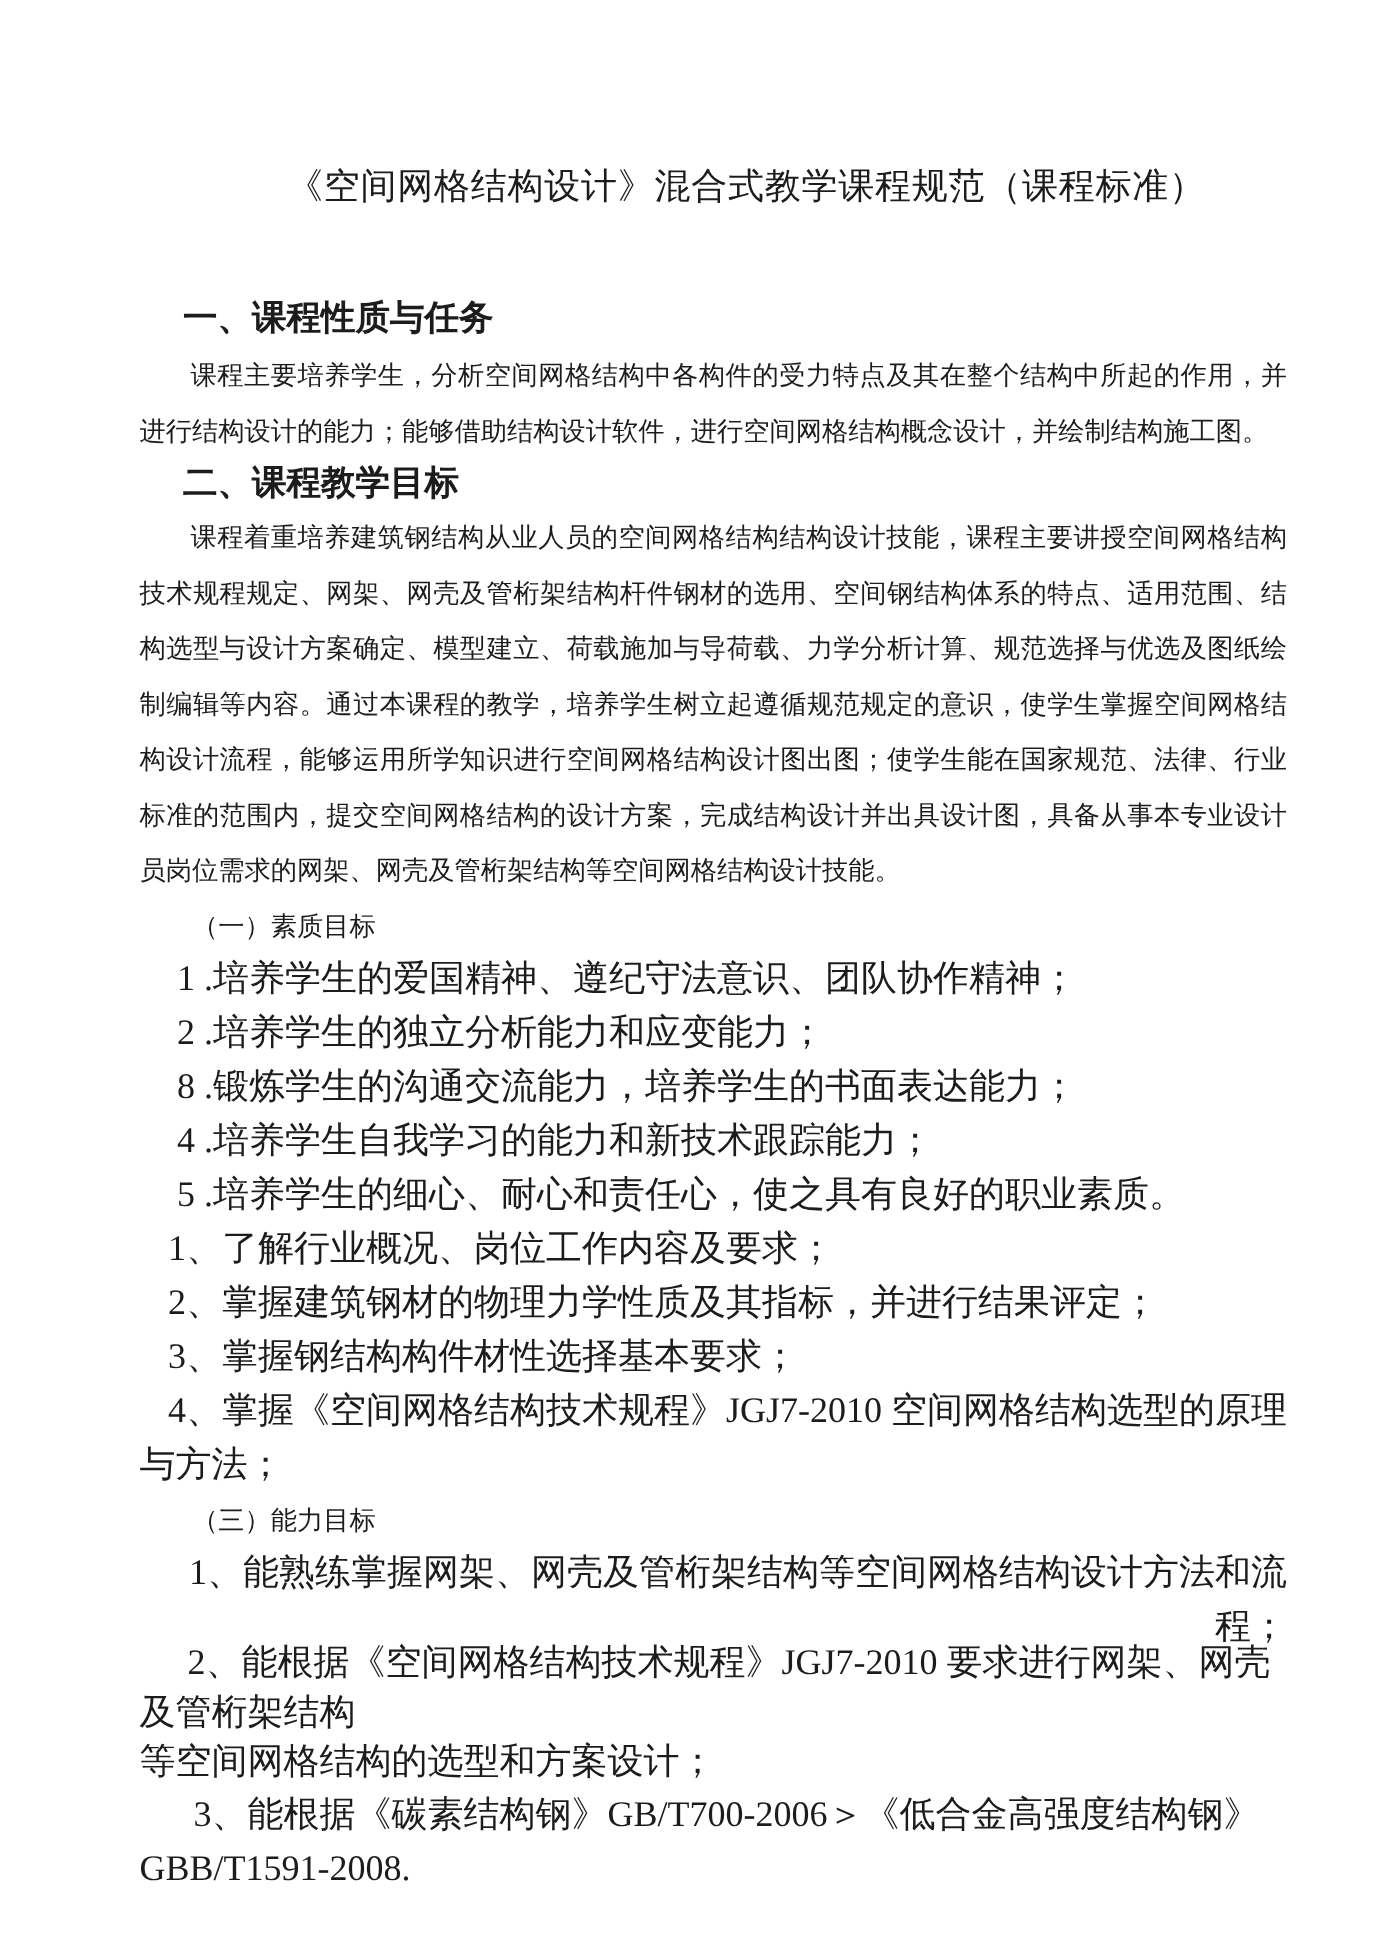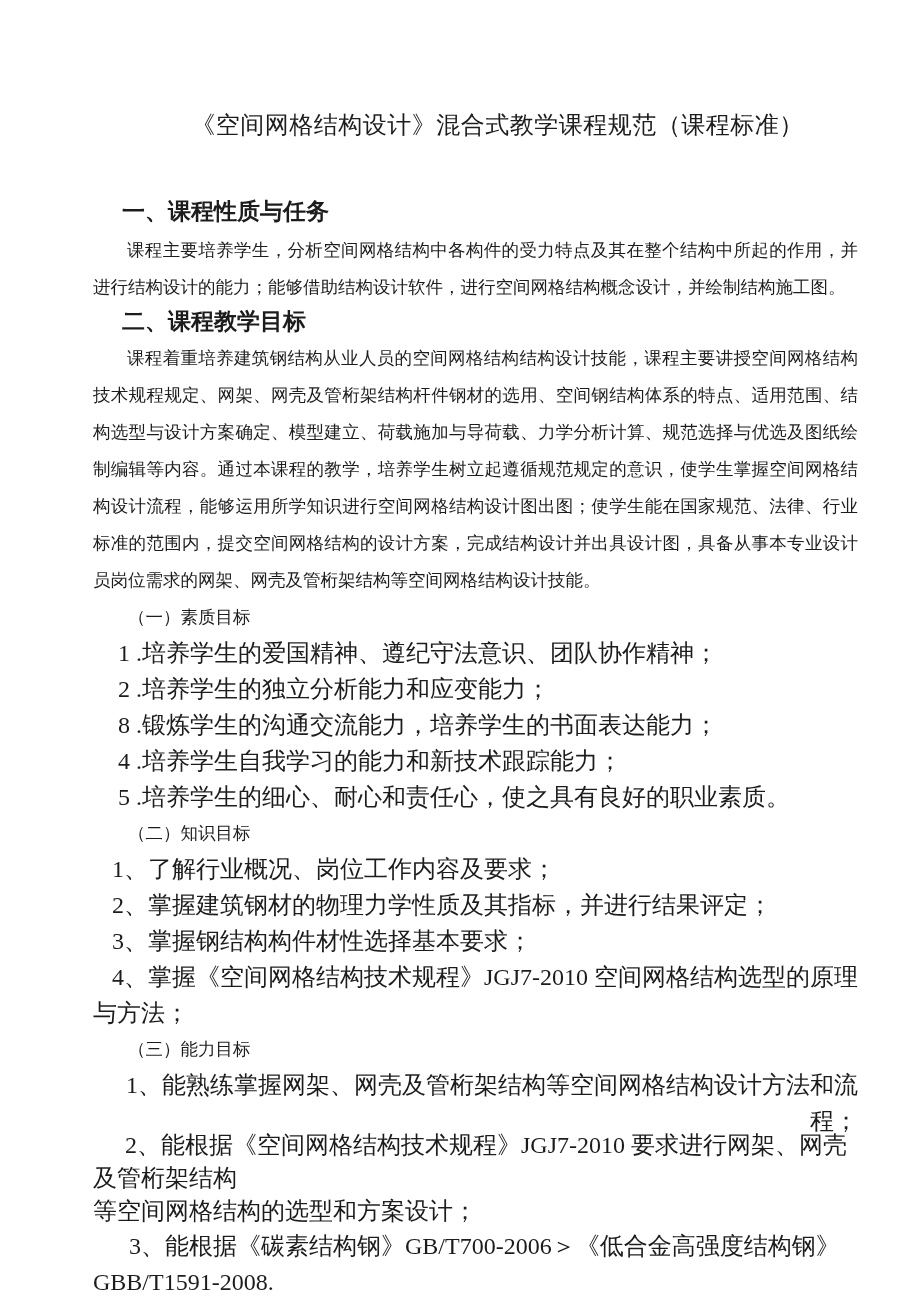--- a/index.html
+++ b/index.html
@@ -77,21 +77,20 @@
   <div class="para p2">课程着重培养建筑钢结构从业人员的空间网格结构结构设计技能，课程主要讲授空间网格结构技术规程规定、网架、网壳及管桁架结构杆件钢材的选用、空间钢结构体系的特点、适用范围、结构选型与设计方案确定、模型建立、荷载施加与导荷载、力学分析计算、规范选择与优选及图纸绘制编辑等内容。通过本课程的教学，培养学生树立起遵循规范规定的意识，使学生掌握空间网格结构设计流程，能够运用所学知识进行空间网格结构设计图出图；使学生能在国家规范、法律、行业标准的范围内，提交空间网格结构的设计方案，完成结构设计并出具设计图，具备从事本专业设计员岗位需求的网架、网壳及管桁架结构等空间网格结构设计技能。</div>
 
   <div class="sub-heading">（一）素质目标</div>
 
   <div class="list-item s-item">1 .培养学生的爱国精神、遵纪守法意识、团队协作精神；</div>
   <div class="list-item s-item">2 .培养学生的独立分析能力和应变能力；</div>
   <div class="list-item s-item">8 .锻炼学生的沟通交流能力，培养学生的书面表达能力；</div>
   <div class="list-item s-item">4 .培养学生自我学习的能力和新技术跟踪能力；</div>
   <div class="list-item s-item">5 .培养学生的细心、耐心和责任心，使之具有良好的职业素质。</div>
 
-  <div class="sub-heading">（二）知识目标</div>
 
   <div class="list-item k-item">1、了解行业概况、岗位工作内容及要求；</div>
   <div class="list-item k-item">2、掌握建筑钢材的物理力学性质及其指标，并进行结果评定；</div>
   <div class="list-item k-item">3、掌握钢结构构件材性选择基本要求；</div>
   <div class="list-item k-item">4、掌握《空间网格结构技术规程》JGJ7-2010 空间网格结构选型的原理与方法；</div>
 
   <div class="sub-heading">（三）能力目标</div>
 
   <div class="list-item a-item-1">1、能熟练掌握网架、网壳及管桁架结构等空间网格结构设计方法和流程；</div>
   <div class="list-item a-item-2">2、能根据《空间网格结构技术规程》JGJ7-2010 要求进行网架、网壳及管桁架结构</div>

